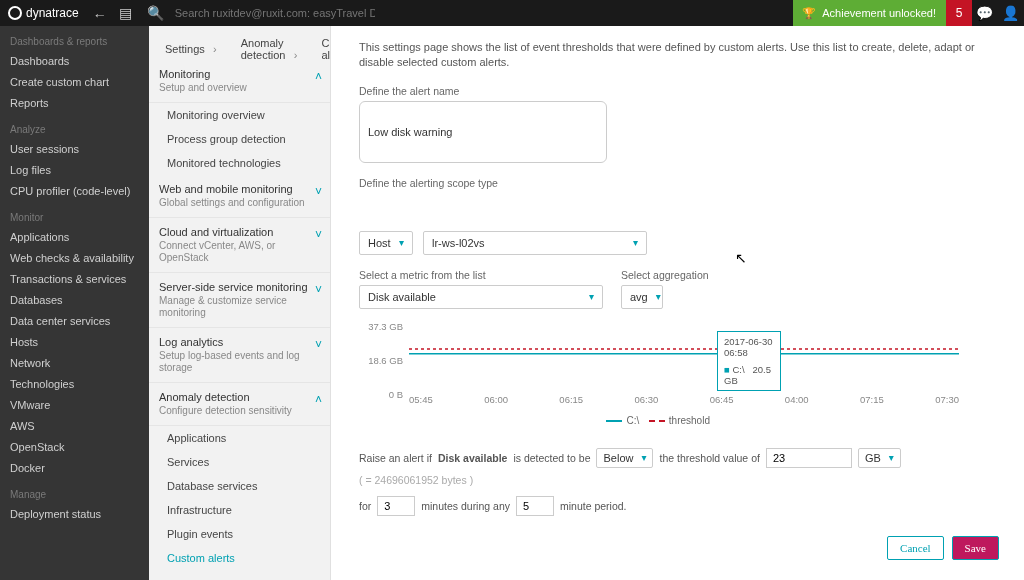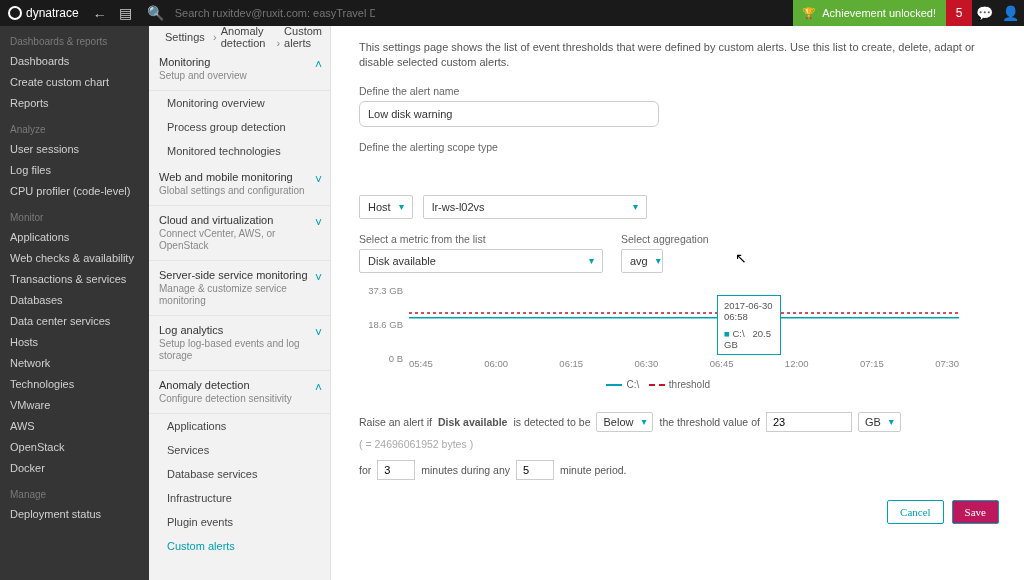--- a/index.html
+++ b/index.html
@@ -13,35 +13,35 @@
 .topbar-right { margin-left:auto; display:flex; align-items:center; height:26px; }
 .achv { background:#5ead35; color:#fff; height:26px; display:flex; align-items:center; gap:6px; padding:0 10px; font-size:11px; }
 .notif { background:#c41425; color:#fff; width:26px; height:26px; display:flex; align-items:center; justify-content:center; font-size:12px; }
 .content { display:flex; height:554px; }
 .sidebar { width:149px; background:#353535; color:#b5b5b5; overflow-y:auto; font-size:11px; }
 .sidebar::-webkit-scrollbar { width:6px; } .sidebar::-webkit-scrollbar-thumb { background:#555; }
 .sb-sec { color:#7a7a7a; font-size:10px; padding:10px 10px 4px; }
 .sb-item { padding:4px 10px 5px; color:#d0d0d0; cursor:pointer; }
 .panel2 { width:182px; background:#f2f2f2; overflow-y:auto; font-size:11px; border-right:1px solid #e0e0e0; }
 .panel2::-webkit-scrollbar { width:6px; } .panel2::-webkit-scrollbar-thumb { background:#ccc; }
-.crumbs { height:22px; display:flex; align-items:center; padding-left:8px; background:#f2f2f2; font-size:11px; color:#444; gap:0; }
+.crumbs { height:22px; display:flex; align-items:center; padding-left:8px; background:#f2f2f2; font-size:11px; color:#444; gap:20px;margin-top:12px; }
 .crumb { position:relative; padding:0 8px; }
 .crumb::after { content:'›'; position:absolute; right:-4px; color:#888; }
 .crumb:last-child::after { content:''; }
 .p2-group { border-bottom:1px solid #e5e5e5; padding:8px 10px; position:relative; cursor:pointer; }
 .p2-title { color:#333; font-size:11px; }
 .p2-desc { color:#888; font-size:10px; margin-top:2px; line-height:1.2; }
 .p2-caret { position:absolute; right:8px; top:10px; color:#00a1b2; font-size:12px; }
 .p2-sub { padding:6px 12px 6px 18px; color:#454545; cursor:pointer; font-size:11px; }
 .p2-sub.active { color:#00a1b2; }
 .main { flex:1; overflow-y:auto; padding:14px 28px; font-size:11px; color:#555; }
 .intro { margin-bottom:14px; line-height:1.4; }
 .fld-label { color:#666; font-size:10.5px; margin-bottom:4px; }
 .fld-row { margin-bottom:14px; }
-.input-txt { border:1px solid #ccc; padding:6px 8px; font-size:11px; color:#333; width:300px; border-radius:6px; }
+.input-txt { border:1px solid #ccc; padding:24px 8px; font-size:11px; color:#333; width:248px; border-radius:6px; }
 .select-box { border:1px solid #ccc; padding:5px 8px; font-size:11px; color:#333; display:inline-flex; align-items:center; justify-content:space-between; border-radius:2px; cursor:pointer; background:#fff; }
 .select-box .caret { color:#00a1b2; font-size:10px; margin-left:8px; }
 .chart-wrap { position:relative; height:90px; margin:6px 0 0 0; width:600px; }
 .chart-wrap .ytick { position:absolute; left:0; font-size:9.5px; color:#888; width:44px; text-align:right; }
 .chart-area { position:absolute; left:50px; right:0; top:0; bottom:22px; }
 .chart-xaxis { position:absolute; left:50px; right:0; bottom:8px; display:flex; justify-content:space-between; font-size:9.5px; color:#888; }
 .legend { text-align:center; font-size:10px; color:#666; margin-top:2px; }
 .legend .sw { display:inline-block; width:16px; border-top:2px solid; margin:0 4px; vertical-align:middle; }
 .tooltip-box { position:absolute; border:1px solid #00a1b2; background:#fff; font-size:9.5px; color:#555; padding:4px 6px; z-index:10; }
 .sentence { display:flex; align-items:center; flex-wrap:wrap; gap:6px; font-size:10.5px; color:#555; }
@@ -206,21 +206,21 @@
             <div>2017-06-30 06:58</div>
             <div style="margin-top:6px"><span style="color:#00a1b2">■</span> C:\ &nbsp; 20.5 GB</div>
           </div>
         </div>
       <div class="chart-xaxis" id="xaxis">
           <span>05:45</span>
           <span>06:00</span>
           <span>06:15</span>
           <span>06:30</span>
           <span>06:45</span>
-          <span>12:00</span>
+          <span>04:00</span>
           <span>07:15</span>
           <span>07:30</span>
         </div>
     <div class="ytick" style="top: -2px;">37.3 GB</div>
         <div class="ytick" style="top: 32px;">18.6 GB</div>
         <div class="ytick" style="top: 66px;">0 B</div>
       </div>
     <div class="legend" id="legend" style="width:600px;"><span><span class="sw" style="border-color:#00a1b2;"></span>C:\&nbsp;&nbsp;</span><span><span class="sw" style="border-color:#c41425;border-top-style:dashed"></span>threshold&nbsp;&nbsp;</span></div>
     <span class="cursor-ptr" style="left:735px; top:250px;">↖</span>
 

